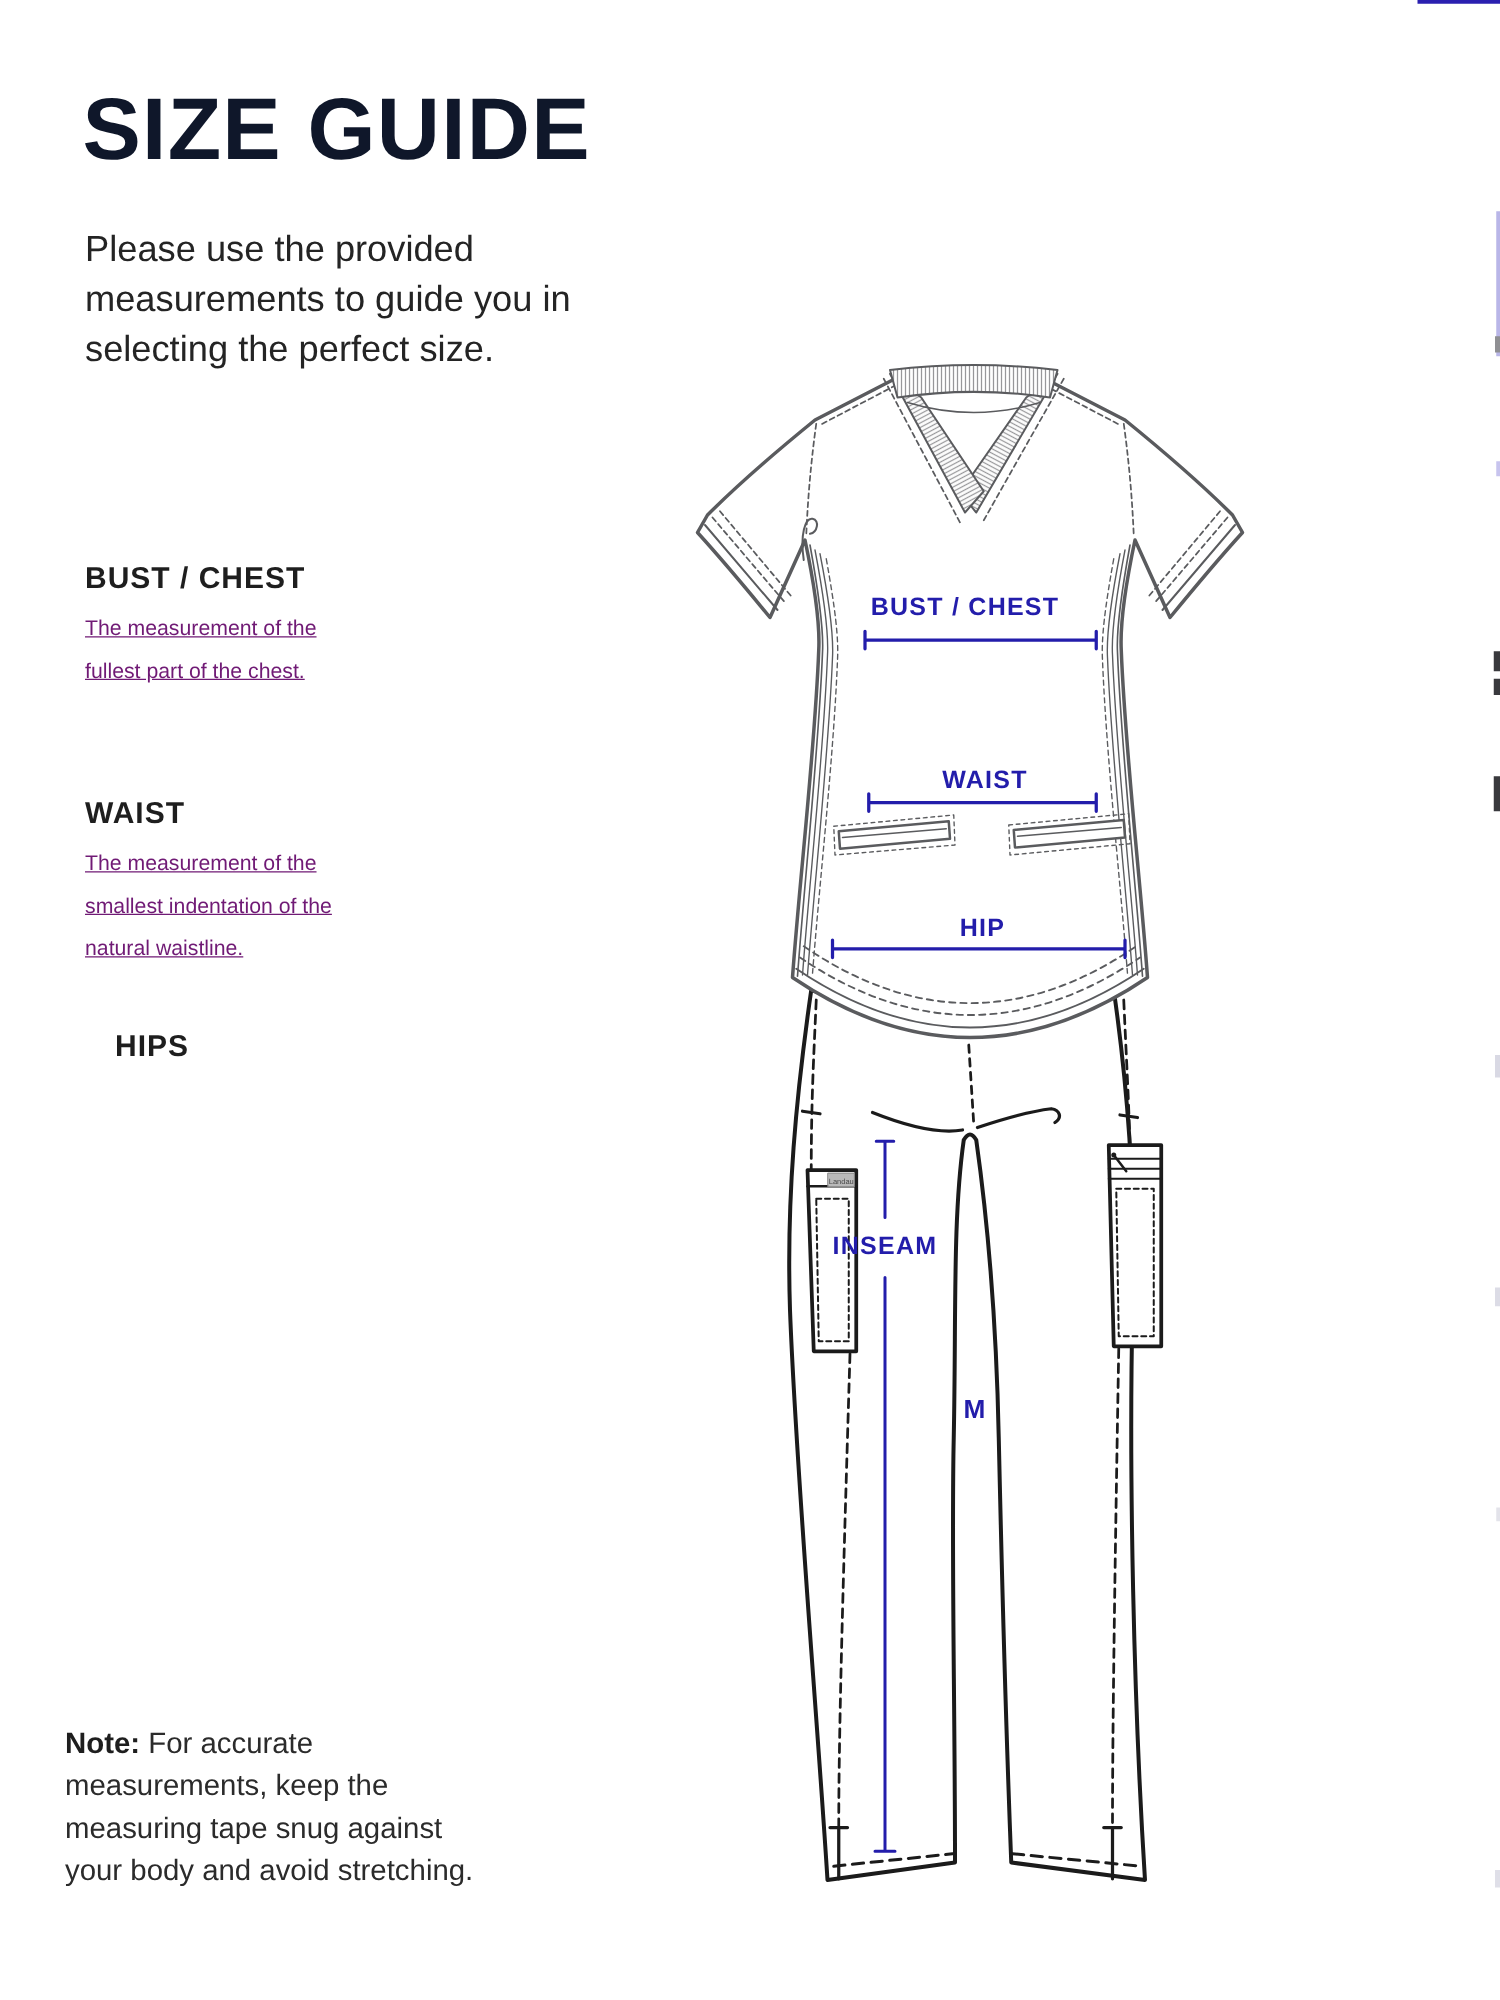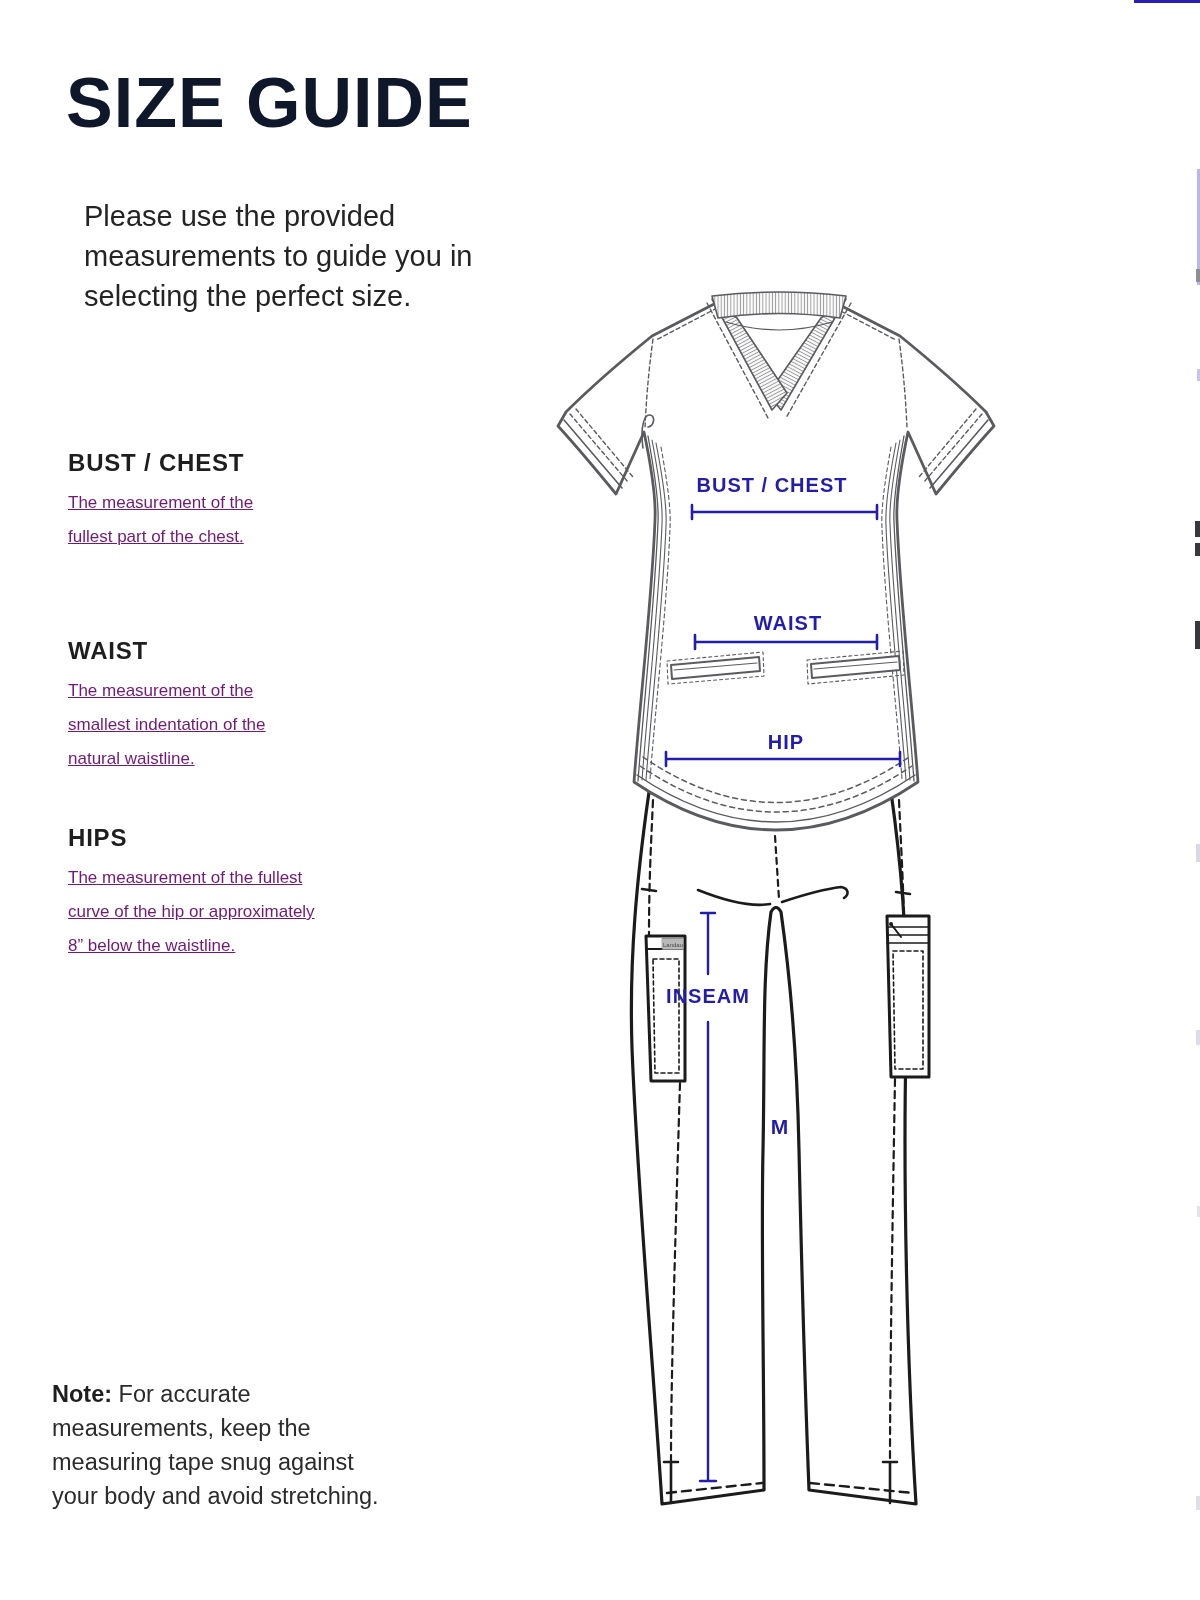--- a/index.html
+++ b/index.html
@@ -1,26 +1,26 @@
 <!DOCTYPE html>
 <html><head>
 <meta charset="utf-8">
 <style>
   html,body{margin:0;padding:0;background:#fff;}
   body{width:1200px;height:1600px;position:relative;overflow:hidden;
        font-family:"Liberation Sans",sans-serif;color:#2a2a2a;}
   .abs{position:absolute;}
   h1.title{left:66px;top:66px;width:520px;margin:0;
        font-size:70px;line-height:74px;font-weight:700;letter-spacing:1px;color:#0f172a;}
-  p.intro{left:68px;top:180px;width:460px;margin:16px;
+  p.intro{left:68px;top:180px;width:460px;margin:0;
        font-size:29px;line-height:40px;font-weight:400;color:#242424;white-space:pre-line;}
   .sec{left:68px;width:420px;}
   .sec h2{margin:0;font-size:24px;line-height:30px;font-weight:700;letter-spacing:.8px;color:#1e1e1e;}
   .sec p{margin:8px 0 0 0;font-size:17px;line-height:34px;color:#701a75;white-space:pre-line;text-decoration:underline;}
-  #sec-bust{top:448px;} #sec-waist{top:636px;} #sec-hips{top:823px;} #sec-inseam{top:1026px;}
+  #sec-bust{top:448px;} #sec-waist{top:636px;} #sec-hips{top:823px;margin-left:24px;} #sec-inseam{top:1026px;}
   p.note{left:52px;top:1377px;width:420px;margin:0;font-size:23.5px;line-height:34px;color:#2b2b2b;}
   p.note strong{font-weight:700;color:#1e1e1e;}
   p.note .rest{white-space:pre-line;}
   figure.diagram{left:530px;top:268px;width:505px;height:1262px;margin:0;}
   .artifact{position:absolute;}
   .a-topbar{left:1134px;top:0;width:66px;height:3px;background:#2a1fb0;}
   .a-lav{left:1197px;top:169px;width:3px;height:116px;background:#b9b6e8;}
   .a-notch{left:1196px;top:269px;width:4px;height:13px;background:#8f8f93;}
   .a-blu2{left:1197px;top:369px;width:3px;height:12px;background:#c7c4ee;}
   .a-d1{left:1195px;top:521px;width:5px;height:16px;background:#39393d;}
@@ -47,23 +47,20 @@
 fullest part of the chest.</p>
 </section>
 <section class="abs sec" id="sec-waist">
   <h2>WAIST</h2>
   <p>The measurement of the
 smallest indentation of the
 natural waistline.</p>
 </section>
 <section class="abs sec" id="sec-hips">
   <h2>HIPS</h2>
-  <p>The measurement of the fullest
-curve of the hip or approximately
-8” below the waistline.</p>
 </section>
 <section class="abs sec" id="sec-inseam">
 </section>
 
 <p class="abs note"><strong>Note:</strong> <span class="rest">For accurate
 measurements, keep the
 measuring tape snug against
 your body and avoid stretching.</span></p>
 
 <figure class="abs diagram">

